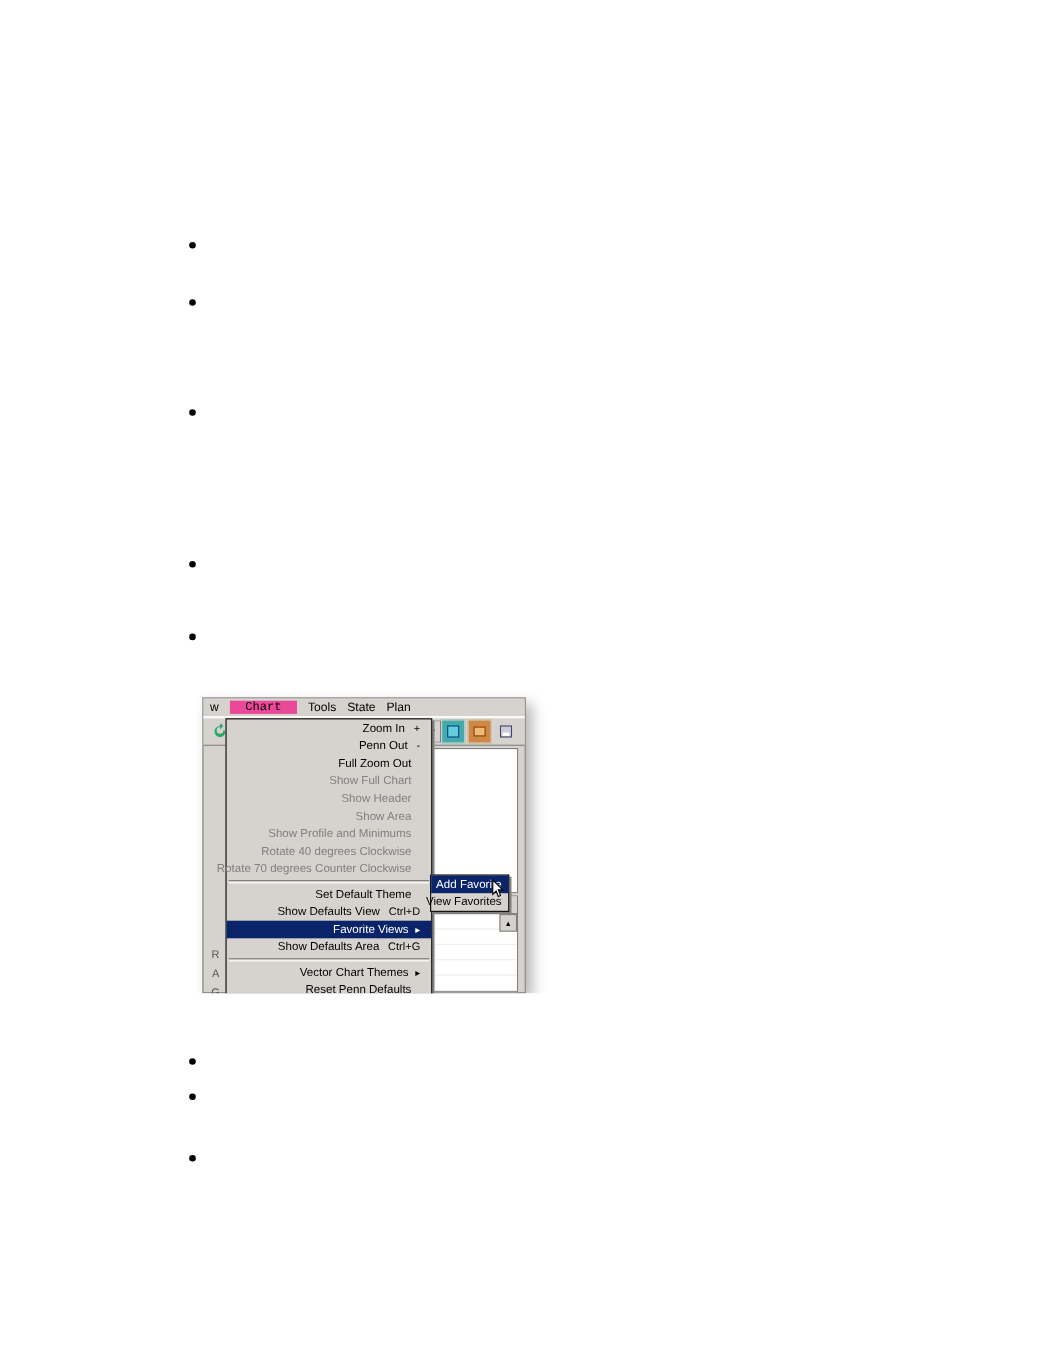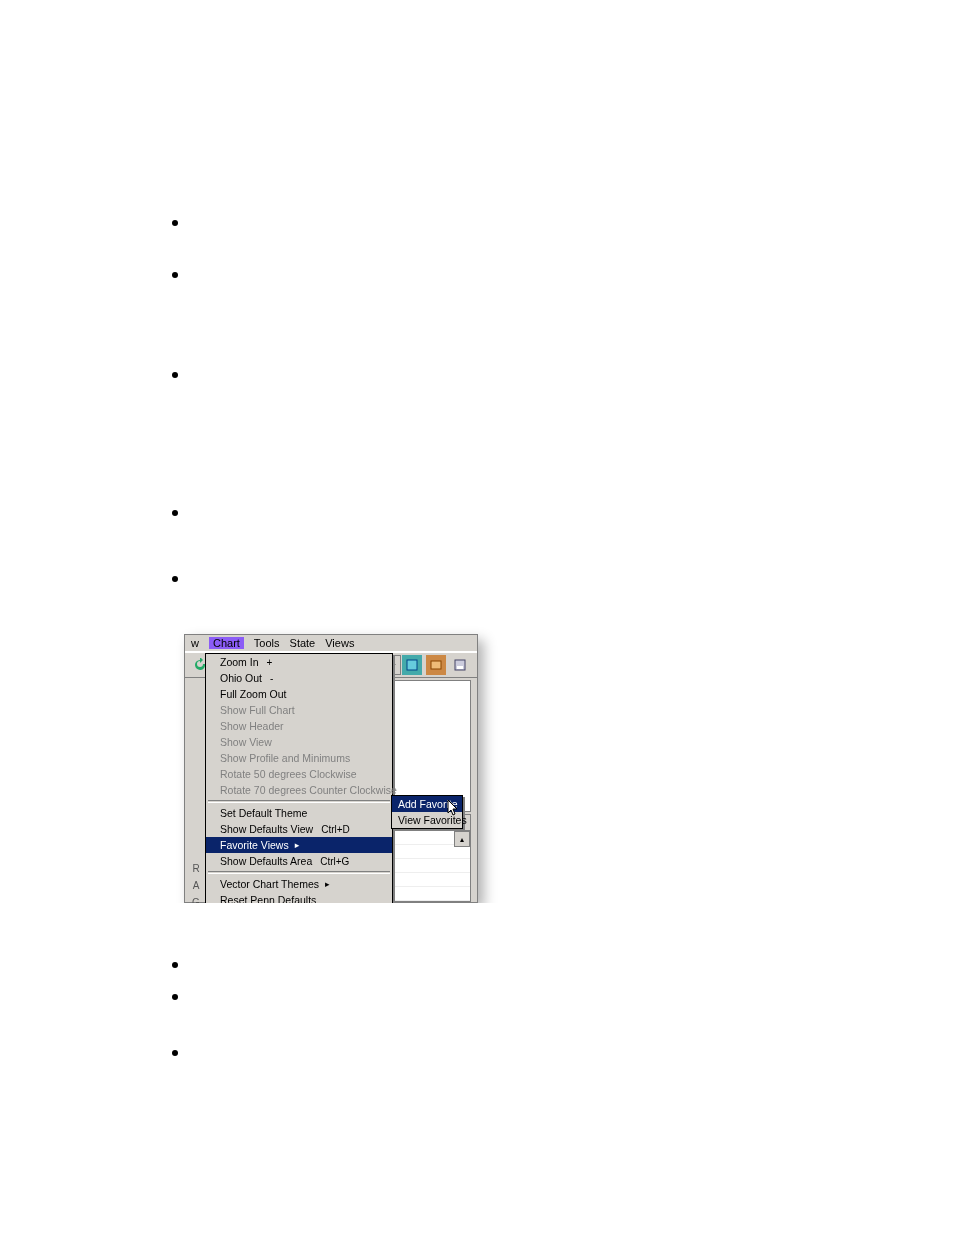--- a/index.html
+++ b/index.html
@@ -15,21 +15,21 @@
   .left-strip{position:absolute;left:2px;top:50px;width:18px;display:flex;flex-direction:column;align-items:center;gap:6px;color:#555;font-size:10px;}
   .table-area{margin:0 6px 0 22px;border:1px solid #808080;background:#fff;position:relative;}
   .table-header{display:flex;background:#d6d3ce;border-bottom:1px solid #808080;}
   .th{flex:0 0 auto;padding:2px 6px;border-right:1px solid #808080;background:#d6d3ce;font-size:10px;}
   .tr{display:flex;border-bottom:1px solid #eee;}
   .td{flex:0 0 auto;padding:1px 6px;font-size:10px;white-space:nowrap;overflow:hidden;}
   .scroll-up{position:absolute;right:0;top:16px;width:14px;height:14px;background:#d6d3ce;border:1px solid #808080;display:flex;align-items:center;justify-content:center;font-size:8px;}
 
   
   .menu{position:absolute;left:20px;top:18px;width:186px;background:#d6d3ce;border:1px solid #000;box-shadow:2px 2px 0 #808080;z-index:10;}
-  .menu-item{display:flex;align-items:center;justify-content:flex-start;padding:2px 10px 2px 14px;font-size:10.5px;cursor:default;white-space:nowrap;}
+  .menu-item{display:flex;align-items:center;justify-content:flex-end;padding:2px 10px 2px 14px;font-size:10.5px;cursor:default;white-space:nowrap;}
   .menu-item.disabled{color:#808080;}
   .menu-item.highlight{background:#0a246a;color:#fff;}
   .menu-sep{height:1px;margin:2px 2px;border-top:1px solid #808080;border-bottom:1px solid #fff;}
   .submenu-arrow{font-size:9px;margin-left:6px;}
   .shortcut{font-size:10px;margin-left:8px;}
 
   .submenu{position:absolute;left:206px;top:160px;width:70px;background:#d6d3ce;border:1px solid #000;box-shadow:2px 2px 0 #808080;z-index:11;}
   .submenu .menu-item{padding:2px 6px;}
   .submenu .menu-item.highlight{background:#0a246a;color:#fff;}
   .cursor{position:absolute;left:262px;top:164px;z-index:20;pointer-events:none;}
@@ -49,24 +49,24 @@
     <div class="doc-bullet" style="left: 172px; top: 962px;"></div>
     <div class="doc-bullet" style="left: 172px; top: 994px;"></div>
     <div class="doc-bullet" style="left: 172px; top: 1050px;"></div>
   </div>
 
 <div class="screenshot">
   <div class="app-bg">
 
     <div class="menubar" id="menubar">
         <span>w</span>
-        <span style="background: #8b5cf6; padding: 0px 4px;">Chart</span>
+        <span style="background: #ec4899; padding: 0px 14px; font-family: Liberation Mono, monospace;">Chart</span>
         <span>Tools</span>
         <span>State</span>
-        <span>Views</span>
+        <span>Plan</span>
       </div>
 
     <div class="toolbar-row">
       <div class="tb-icon">
         <svg width="14" height="14" viewBox="0 0 14 14">
             <path d="M7 2a5 5 0 1 0 4.9 4H10a3 3 0 1 1-3-3v2l3-3-3-3v2z" fill="#2a6"></path>
           </svg>
       </div>
       <div style="flex:1"></div>
       <div class="tb-sel">
@@ -90,45 +90,45 @@
           </svg>
       </div>
     </div>
 
     <div class="menu" id="chart-menu">
         <div class="menu-item">
           <span>Zoom In</span>
           <span class="shortcut">+</span>
         </div>
         <div class="menu-item">
-          <span>Ohio Out</span>
+          <span>Penn Out</span>
           <span class="shortcut">-</span>
         </div>
         <div class="menu-item">
           <span>Full Zoom Out</span>
           <span class="shortcut"></span>
         </div>
         <div class="menu-item disabled">
           <span>Show Full Chart</span>
           <span class="shortcut"></span>
         </div>
         <div class="menu-item disabled">
           <span>Show Header</span>
           <span class="shortcut"></span>
         </div>
         <div class="menu-item disabled">
-          <span>Show View</span>
+          <span>Show Area</span>
           <span class="shortcut"></span>
         </div>
         <div class="menu-item disabled">
           <span>Show Profile and Minimums</span>
           <span class="shortcut"></span>
         </div>
         <div class="menu-item disabled">
-          <span>Rotate 50 degrees Clockwise</span>
+          <span>Rotate 40 degrees Clockwise</span>
           <span class="shortcut"></span>
         </div>
         <div class="menu-item disabled">
           <span>Rotate 70 degrees Counter Clockwise</span>
           <span class="shortcut"></span>
         </div>
         <div class="menu-sep"></div>
         <div class="menu-item">
           <span>Set Default Theme</span>
           <span class="shortcut"></span>

